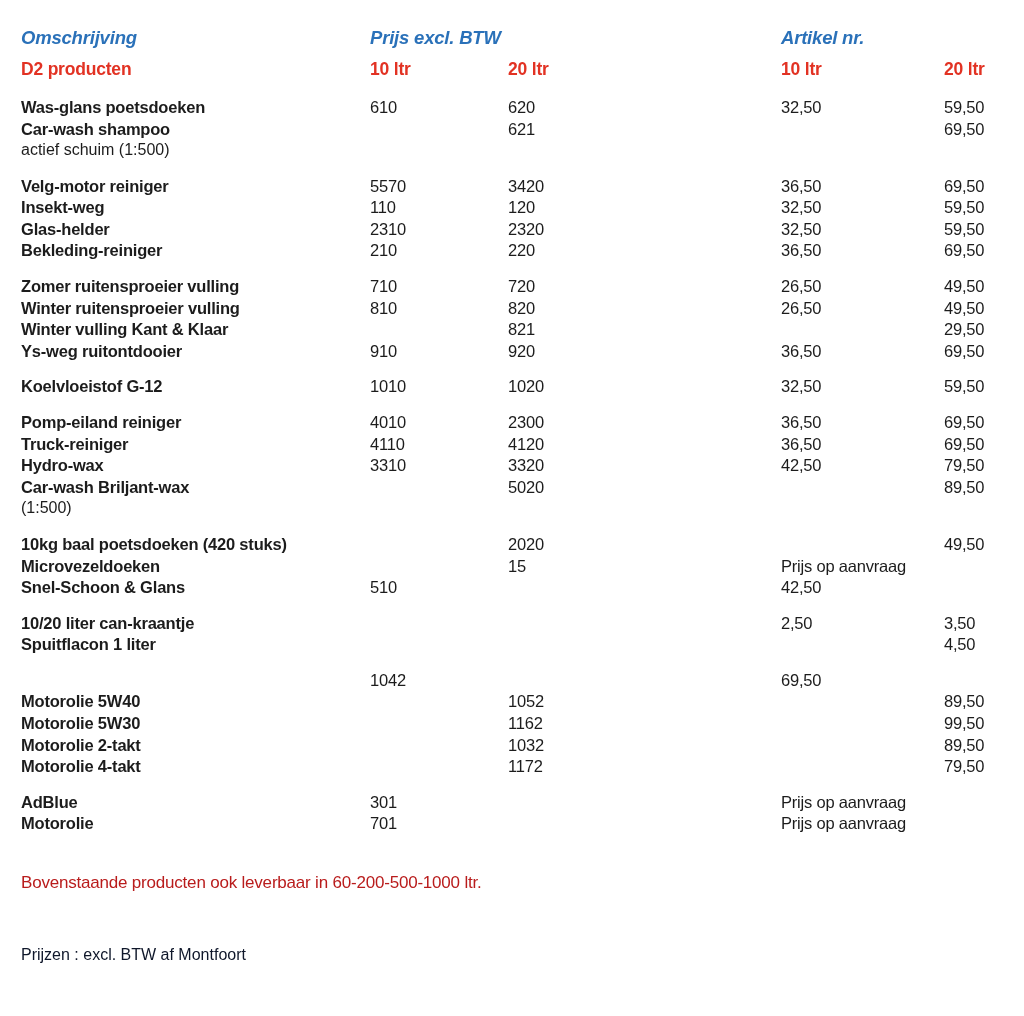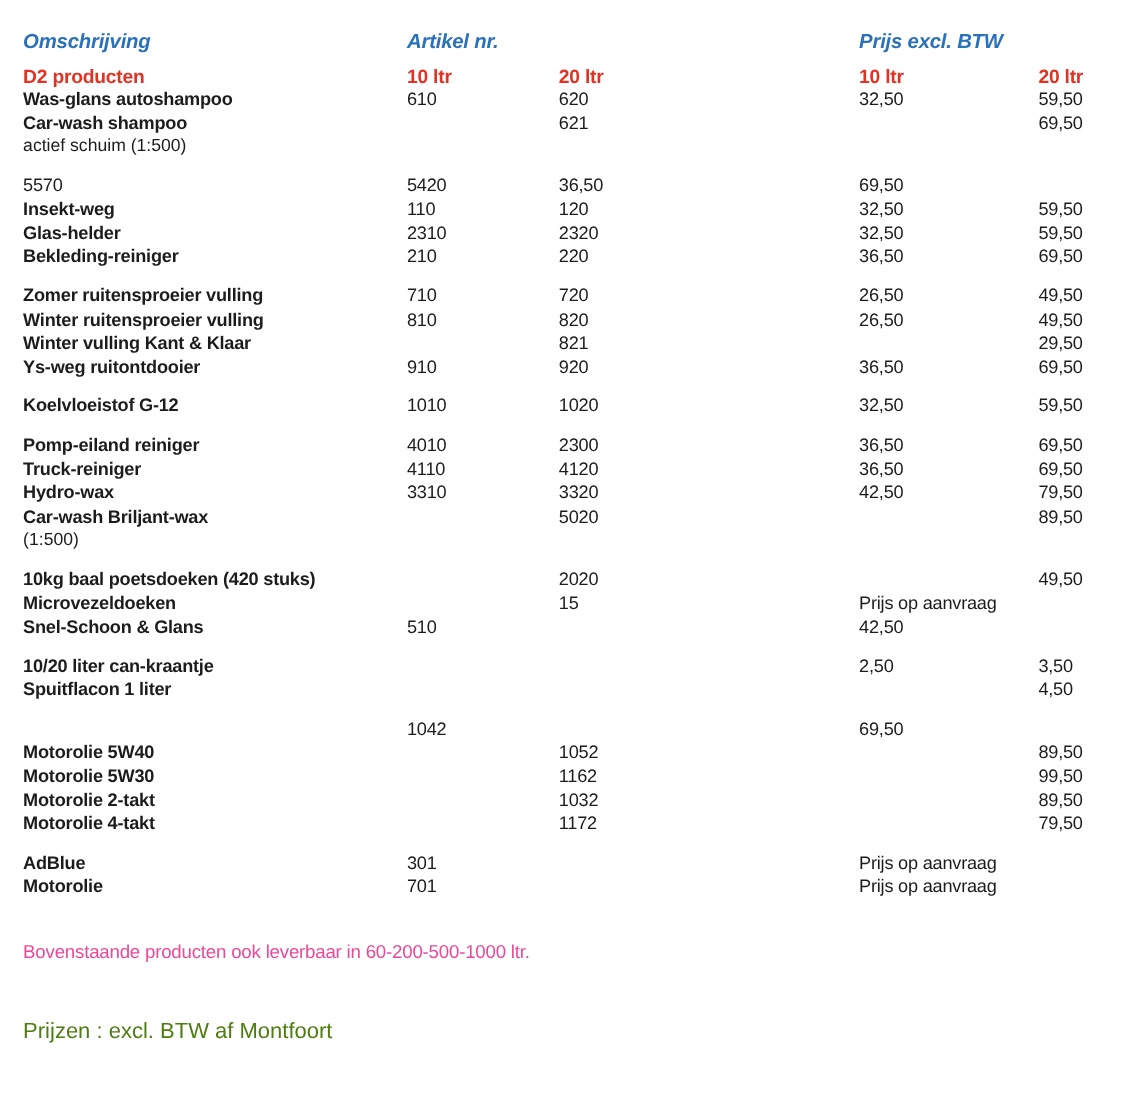--- a/index.html
+++ b/index.html
@@ -41,21 +41,21 @@
   }
   .col-header {
     font-size: 18.5px;
     font-weight: bold;
     font-style: italic;
     letter-spacing: -0.2px;
   }
   .span2 { grid-column: span 2; }
   .category-row {
     line-height: 22px;
-    margin-bottom: 0;
+    margin-bottom: 17px;
   }
   .cat {
     font-size: 17.5px;
     font-weight: bold;
     letter-spacing: -0.2px;
   }
   .group { margin-bottom: 14px; }
   .product-row { line-height: 21.6px; }
   .cell {
     font-size: 16.5px;
@@ -70,68 +70,69 @@
     padding-bottom: 2.5px;
   }
   .availability-note {
     margin-top: 37px;
     font-size: 17px;
     letter-spacing: -0.2px;
     line-height: 22px;
   }
   .terms {
     margin-top: 50px;
-    font-size: 20px;
+    font-size: 16px;
     line-height: 22px;
-    color: #4d7c0f;
+    color: #0f172a;
   }
 </style>
 </head>
 <body>
 
 <div class="sheet">
 
   <div class="top-remnant">···</div>
 
   <div class="grid-row header-row">
     <div class="col-header blue" style="color: rgb(42, 113, 185);">Omschrijving</div>
+    <div class="col-header blue span2" style="color: rgb(42, 113, 185);">Prijs excl. BTW</div>
     <div class="col-header blue span2" style="color: rgb(42, 113, 185);">Artikel nr.</div>
-    <div class="col-header blue span2" style="color: rgb(42, 113, 185);">Prijs excl. BTW</div>
   </div>
 
   <div class="grid-row category-row">
     <div class="cat red" style="color: rgb(226, 50, 35);">D2 producten</div>
     <div class="cat red" style="color: rgb(226, 50, 35);">10 ltr</div>
     <div class="cat red" style="color: rgb(226, 50, 35);">20 ltr</div>
     <div class="cat red" style="color: rgb(226, 50, 35);">10 ltr</div>
     <div class="cat red" style="color: rgb(226, 50, 35);">20 ltr</div>
   </div>
 
   <div id="groups">
       <div class="group">
         <div class="grid-row product-row">
-    <div class="cell name">Was-glans autoshampoo</div>
+    <div class="cell name">Was-glans poetsdoeken</div>
     <div class="cell">610</div>
     <div class="cell">620</div>
     <div class="cell">32,50</div>
     <div class="cell">59,50</div>
   </div>
         <div class="grid-row product-row">
     <div class="cell name">Car-wash shampoo</div>
     <div class="cell"></div>
     <div class="cell">621</div>
     <div class="cell"></div>
     <div class="cell">69,50</div>
   </div>
         <div class="subnote">actief schuim (1:500)</div>
       </div>
       <div class="group">
         <div class="grid-row product-row">
+    <div class="cell name">Velg-motor reiniger</div>
     <div class="cell">5570</div>
-    <div class="cell">5420</div>
+    <div class="cell">3420</div>
     <div class="cell">36,50</div>
     <div class="cell">69,50</div>
   </div>
         <div class="grid-row product-row">
     <div class="cell name">Insekt-weg</div>
     <div class="cell">110</div>
     <div class="cell">120</div>
     <div class="cell">32,50</div>
     <div class="cell">59,50</div>
   </div>
@@ -306,17 +307,17 @@
         <div class="grid-row product-row">
     <div class="cell name">Motorolie</div>
     <div class="cell">701</div>
     <div class="cell"></div>
     <div class="cell">Prijs op aanvraag</div>
     <div class="cell"></div>
   </div>
       </div>
     </div>
 
-  <div class="availability-note orange" style="color: #ec4899;">Bovenstaande producten ook leverbaar in 60-200-500-1000 ltr.</div>
+  <div class="availability-note orange" style="color: #b91c1c;">Bovenstaande producten ook leverbaar in 60-200-500-1000 ltr.</div>
 
   <div class="terms">Prijzen : excl. BTW af Montfoort</div>
 
 </div>
 
 </body></html>

